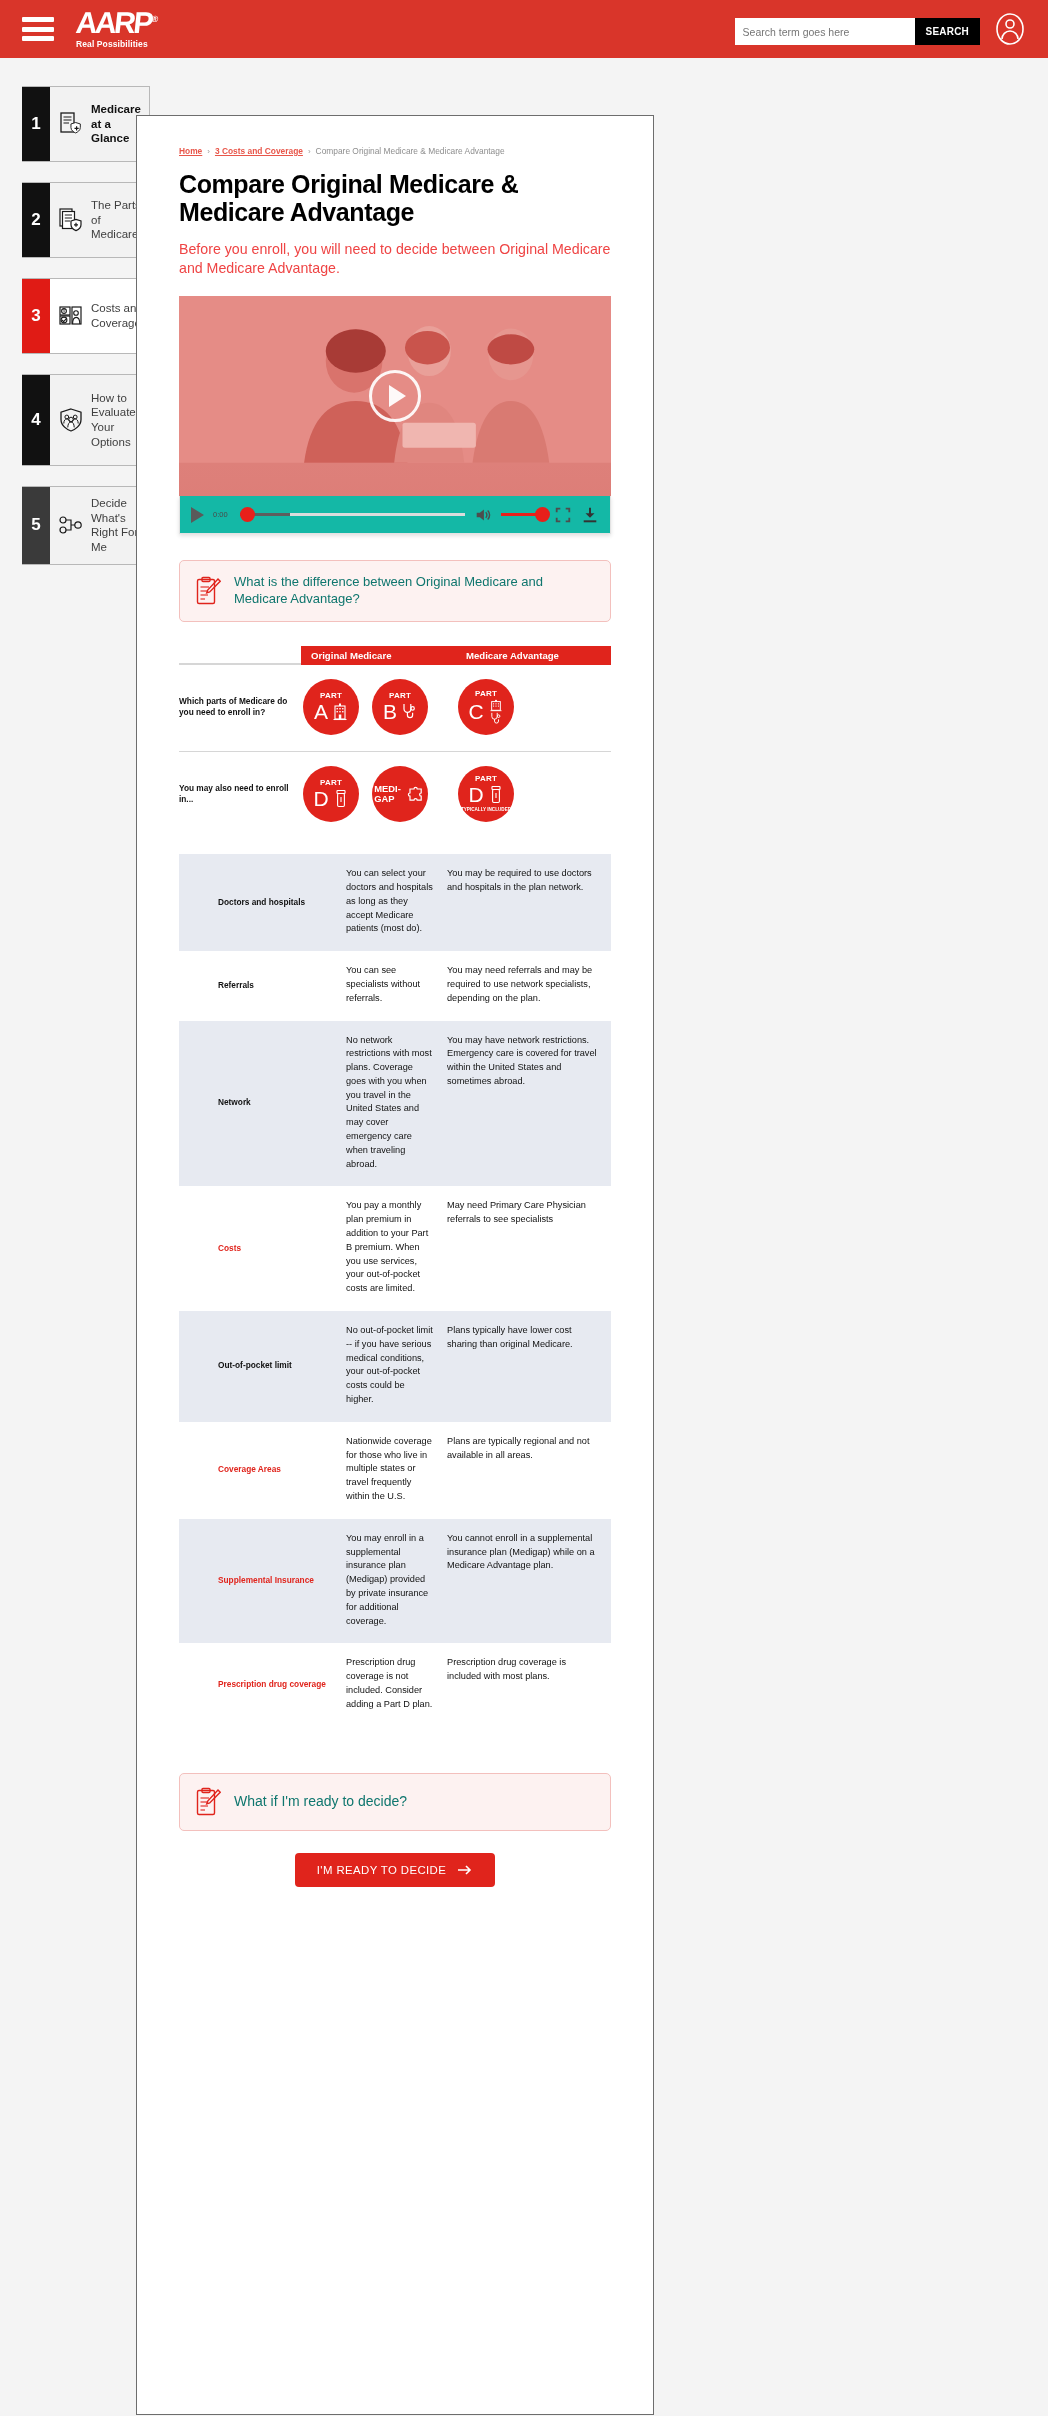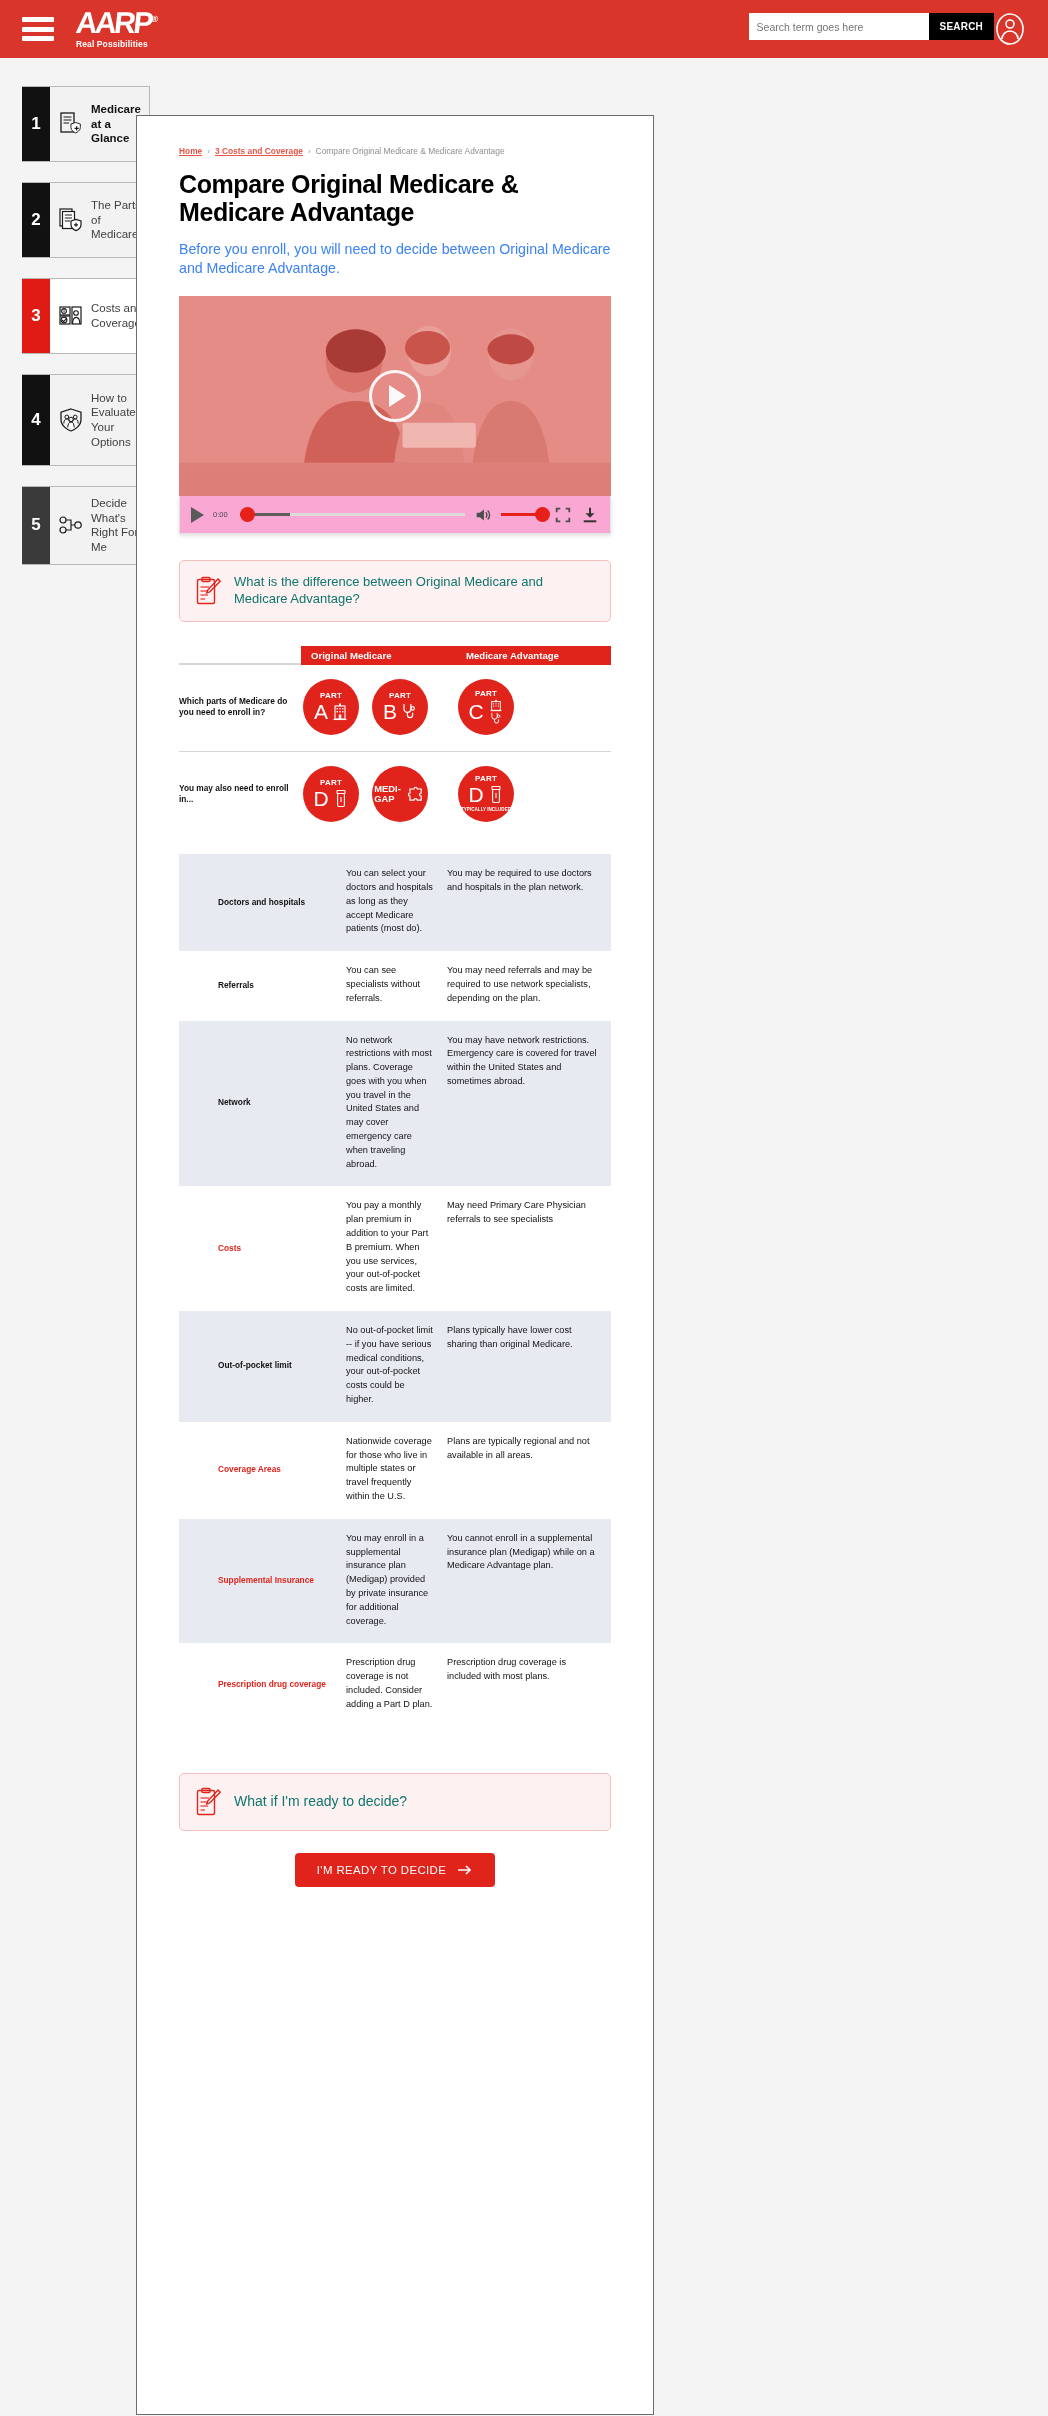--- a/index.html
+++ b/index.html
@@ -22,21 +22,21 @@
   .hamburger { width: 32px; height: 24px; display:flex; flex-direction:column; justify-content:space-between; cursor:pointer; }
   .hamburger span { display:block; height:5px; background:#fff; border-radius:1px; }
   .brand { margin-left: 22px; display:flex; flex-direction:column; align-items:flex-start; }
   .brand-logo {
     font-size: 30px; font-weight: 900; color:#fff; letter-spacing:-2.5px;
     font-family:"Liberation Sans", sans-serif; line-height: 0.95;
     transform: skewX(-6deg);
   }
   .brand-logo sup { font-size: 9px; vertical-align: super; letter-spacing:0; }
   .brand-tag { font-size: 8.5px; color:#fff; font-weight:700; margin-top:1px; letter-spacing:0.1px; }
-  .header-right { margin-left:auto; display:flex; align-items:flex-start; }
+  .header-right { margin-left:auto; display:flex; align-items:flex-end; gap: 14px; }
   .searchbox { display:flex; align-items:center; height:27px; }
   .searchbox input {
     width: 180px; height:27px; border:none; outline:none;
     font-size: 10.5px; color:#6a6a6a; padding: 0 8px; background:#fff;
     font-family:"Liberation Sans", sans-serif;
   }
   .search-btn {
     height:27px; background:#000; color:#fff; border:none; cursor:pointer;
     font-size: 10px; font-weight:700; padding: 0 11px; letter-spacing:0.2px;
     font-family:"Liberation Sans", sans-serif;
@@ -76,42 +76,42 @@
   .card-inner { padding: 30px 42px 34px 42px; }
 
   .breadcrumb { font-size: 8.4px; color:#8e8e8e; display:flex; align-items:center; gap:5px; margin-bottom: 14px; }
   .breadcrumb a { color:#e8564a; text-decoration: underline; font-weight:600; }
   .breadcrumb .sep { color:#9b9b9b; font-size:8px; }
 
   h1.page-title {
     font-size: 25px; line-height: 1.12; font-weight: 800; color:#000;
     letter-spacing:-0.4px; margin-bottom: 14px;
   }
-  p.page-sub { font-size: 14.2px; line-height: 1.35; color:#3b82f6; margin-bottom: 18px; }
+  p.page-sub { font-size: 14.2px; line-height: 1.35; color:#ef4444; margin-bottom: 18px; }
 
   
   .video-wrap { width: 100%; position:relative; }
   .video-frame {
     width: 100%; height: 200px; position: relative; overflow: hidden;
     background: linear-gradient(#e08a85, #dd7e78);
   }
   .vid-art { position:absolute; inset:0; }
   .play-circle {
     position:absolute; left:50%; top:50%; transform: translate(-50%,-50%);
     width:52px; height:52px; border:3px solid rgba(255,255,255,.92); border-radius:50%;
     display:flex; align-items:center; justify-content:center; cursor:pointer;
   }
   .play-circle::after {
     content:""; display:block; width:0; height:0;
     border-left: 17px solid rgba(255,255,255,.95);
     border-top: 11px solid transparent; border-bottom: 11px solid transparent;
     margin-left: 5px;
   }
   .vid-controls {
-    height: 38px; background:#f9a8d4; display:flex; align-items:center;
+    height: 38px; background:#14b8a6; display:flex; align-items:center;
     padding: 12px 11px; gap: 9px; border-left:1px solid #e3e3e3; border-right:1px solid #e3e3e3;
     border-bottom:1px solid #e3e3e3; box-shadow: 0 2px 4px rgba(0,0,0,.12);
   }
   .c-play { width:0;height:0;border-left:13px solid #5a5a5a;border-top:8px solid transparent;border-bottom:8px solid transparent; cursor:pointer; }
   .c-time { font-size:7.5px; color:#4a4a4a; min-width:18px; }
   .seek { flex: 1 1 auto; height:3px; background:#dcdcdc; position:relative; cursor:pointer; }
   .seek .fill { position:absolute; left:0; top:0; height:3px; width: 22%; background:#5e5e5e; }
   .seek .knob { position:absolute; left:0; top:-6px; width:15px;height:15px;border-radius:50%;background:#e8201a; }
   .vol { flex: 0 0 44px; height:3px; background:#dcdcdc; position:relative; cursor:pointer; }
   .vol .fill { position:absolute; left:0; top:0; height:3px; width:100%; background:#e8201a; }

